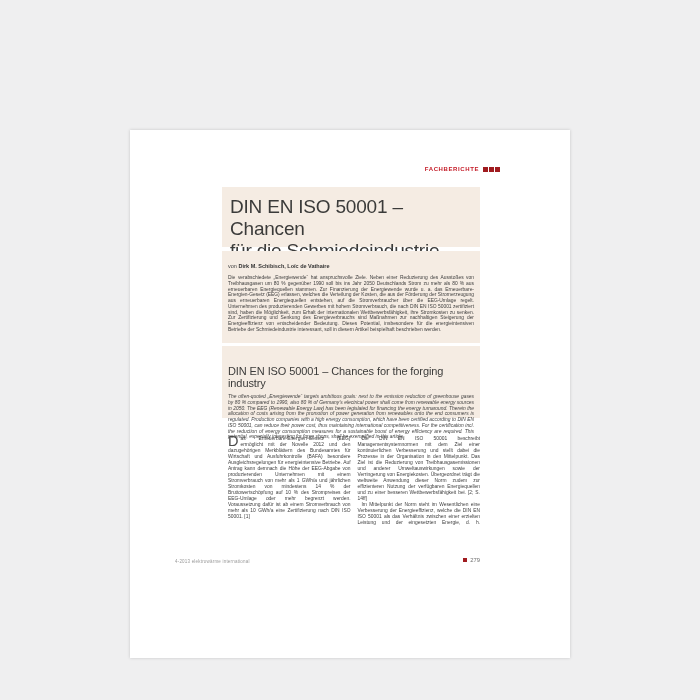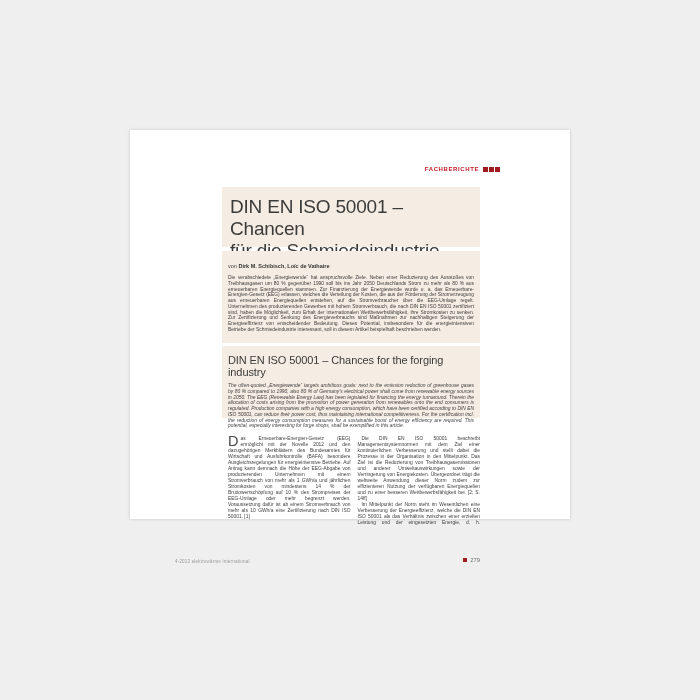--- a/index.html
+++ b/index.html
@@ -5,21 +5,21 @@
   html,body{margin:0;padding:0;}
   body{
     width:700px;height:700px;
     background:#efeff0;
     font-family:"Liberation Sans", sans-serif;
     position:relative;
     -webkit-font-smoothing:antialiased;
   }
   .page{
     position:absolute;left:130px;top:130px;
-    width:440px;height:389px;
+    width:440px;height:528px;
     background:#ffffff;
     box-shadow:0 0 3px rgba(0,0,0,.18);
   }
   
   .pageheader{
     position:absolute;top:36px;right:70px;
     display:flex;align-items:center;gap:4px;
   }
   .pageheader .label{
     font-size:6px;font-weight:bold;letter-spacing:.6px;
@@ -39,21 +39,21 @@
     color:#3b3b3a;letter-spacing:-0.2px;
   }
   .block-abstract-de{top:121px;height:92px;padding:12px 6px 0 6px;}
   .byline{font-size:5.5px;color:#333;}
   .byline .prefix{font-weight:400;color:#444;}
   .byline .authors{font-weight:bold;}
   .abstract{
     font-size:4.9px;line-height:5.75px;color:#3d3d3d;
     text-align:justify;margin-top:6px;
   }
-  .block-abstract-en{top:216px;height:72px;padding:8px 6px 0 6px;}
+  .block-abstract-en{top:216px;height:72px;padding:19px 6px 0 6px;}
   .block-abstract-en .t-en{
     font-size:11px;font-weight:400;color:#3b3b3a;letter-spacing:-0.1px;
   }
   .abstract.italic{font-style:italic;margin-top:5px;color:#3f3f3f;}
   
   .bodytext{
     position:absolute;left:98px;top:306px;width:252px;height:92px;
     column-count:2;column-gap:7px;
     font-size:4.9px;line-height:6px;color:#3d3d3d;
     text-align:justify;overflow:hidden;

